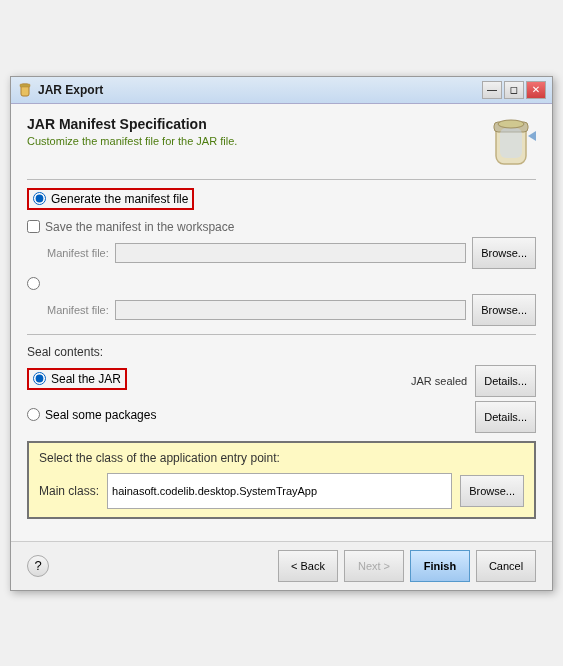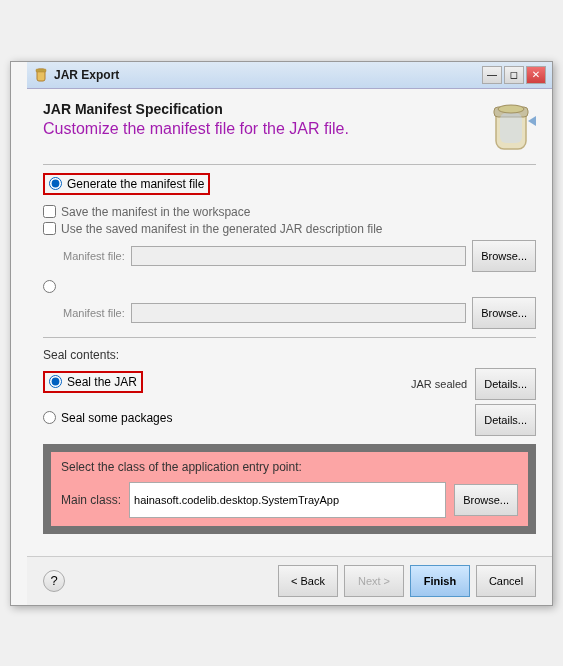--- a/index.html
+++ b/index.html
@@ -12,21 +12,20 @@
       align-items: center;
       width: 563px;
       height: 666px;
       overflow: hidden;
     }
     .window {
       width: 543px;
       background: #f5f5f5;
       border: 1px solid #999;
       box-shadow: 2px 2px 8px rgba(0,0,0,0.3);
-      padding-left: 16px;
     }
     .title-bar {
       background: linear-gradient(to bottom, #dde9f5, #c5d9f0);
       padding: 4px 6px;
       display: flex;
       align-items: center;
       justify-content: space-between;
       border-bottom: 1px solid #aac;
     }
     .title-bar-left {
@@ -62,22 +61,22 @@
     .content {
       padding: 12px 16px;
     }
     .section-title {
       font-size: 14px;
       font-weight: bold;
       color: #1a1a1a;
       margin-bottom: 3px;
     }
     .section-subtitle {
-      font-size: 16px;
-      color: #a21caf;
+      font-size: 11px;
+      color: #4d7c0f;
       margin-bottom: 2px;
     }
     hr {
       border: none;
       border-top: 1px solid #bbb;
       margin: 8px 0;
     }
     .field-label {
       font-size: 12px;
       color: #333;
@@ -157,24 +156,24 @@
     .seal-right {
       display: flex;
       align-items: center;
       gap: 8px;
     }
     .jar-sealed-label {
       font-size: 11px;
       color: #333;
     }
     .entry-point-box {
-      border: 8px solid #737373;
+      border: 2px solid #737373;
       padding: 8px 10px;
       margin-top: 8px;
-      background: #fca5a5;
+      background: #fef9c3;
     }
     .entry-point-title {
       font-size: 12px;
       color: #333;
       margin-bottom: 8px;
     }
     .main-class-row {
       display: flex;
       align-items: center;
       gap: 8px;
@@ -268,24 +267,20 @@
     <div style="margin-bottom:6px;">
       <label class="radio-option highlighted">
         <input type="radio" name="manifest_type" checked="" style="">
         <span>Generate the manifest file</span>
       </label>
     </div>
 
     <div class="checkbox-option">
       <input type="checkbox" style="">
       <span>Save the manifest in the workspace</span>
-    </div>
-    <div class="checkbox-option" style="margin-bottom:4px;">
-      <input type="checkbox" style="">
-      <span>Use the saved manifest in the generated JAR description file</span>
     </div>
 
     <div class="manifest-file-row">
       <span class="manifest-label">Manifest file:</span>
       <input class="text-input disabled" type="text" value="" style="">
       <button class="btn">Browse...</button>
     </div>
 
     <div style="margin-bottom:4px;">
       <label class="radio-option">

